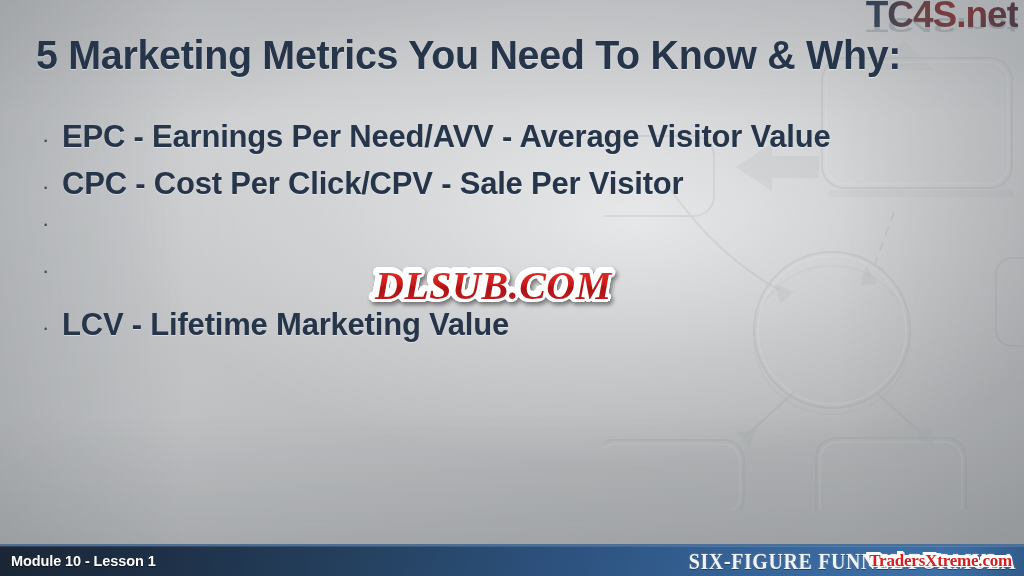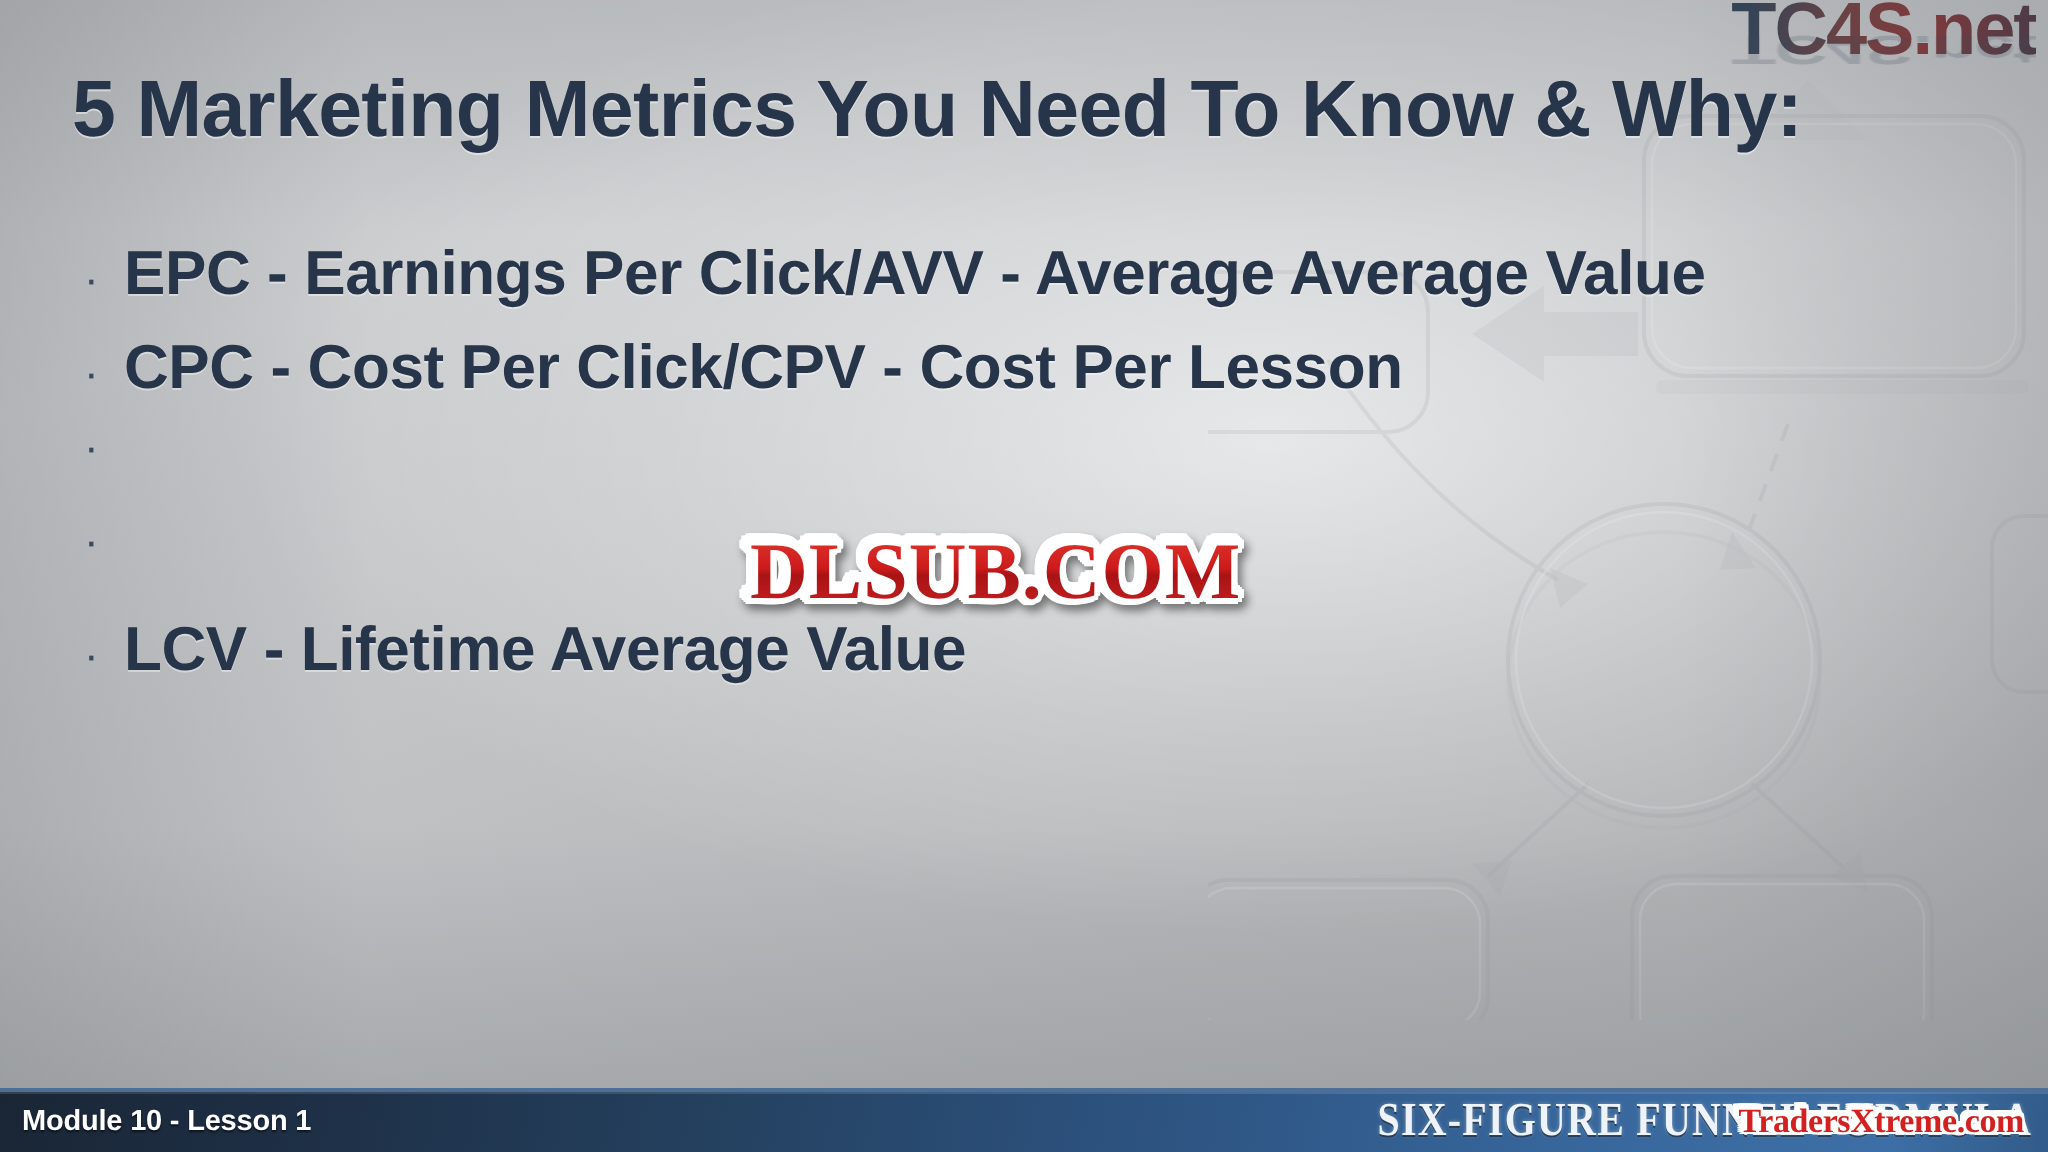--- a/index.html
+++ b/index.html
@@ -124,20 +124,21 @@
     filter: blur(0.6px);
     opacity: 0.55;
   }
 
   
   #wm-dlsub {
     position: absolute;
     left: 369px;
     top: 264px;
     pointer-events: none;
+    font-style: italic;
   }
   #wm-dlsub .wm-inner {
     font-family: "Liberation Serif", serif;
     font-weight: 700;
     font-size: 40px;
     line-height: 40px;
     letter-spacing: 0.5px;
     color: #cf1f20;
     background: linear-gradient(180deg, #e23b30 0%, #cc1a1b 46%, #a81315 54%, #d02224 100%);
     -webkit-background-clip: text;
@@ -272,35 +273,35 @@
     </svg>
   </div>
 
   <div id="vignette"></div>
 
   <div id="title">5 Marketing Metrics You Need To Know &amp; Why:</div>
 
   <div id="bullets">
     <div class="bullet-row">
       <span class="bullet-mark">·</span>
-      <span class="bullet-text">EPC - Earnings Per Click/AVV - Average Average Value</span>
-    </div>
-    <div class="bullet-row">
-      <span class="bullet-mark">·</span>
-      <span class="bullet-text">CPC - Cost Per Click/CPV - Cost Per Lesson</span>
-    </div>
-    <div class="bullet-row">
-      <span class="bullet-mark">·</span>
-    </div>
-    <div class="bullet-row">
-      <span class="bullet-mark">·</span>
-    </div>
-    <div class="bullet-row">
-      <span class="bullet-mark">·</span>
-      <span class="bullet-text">LCV - Lifetime Average Value</span>
+      <span class="bullet-text">EPC - Earnings Per Need/AVV - Average Visitor Value</span>
+    </div>
+    <div class="bullet-row">
+      <span class="bullet-mark">·</span>
+      <span class="bullet-text">CPC - Cost Per Click/CPV - Sale Per Visitor</span>
+    </div>
+    <div class="bullet-row">
+      <span class="bullet-mark">·</span>
+    </div>
+    <div class="bullet-row">
+      <span class="bullet-mark">·</span>
+    </div>
+    <div class="bullet-row">
+      <span class="bullet-mark">·</span>
+      <span class="bullet-text">LCV - Lifetime Marketing Value</span>
     </div>
   </div>
 
   <div id="wm-top">
     <div class="wm-main">TC4S.net</div>
     <div class="wm-reflect">TC4S.net</div>
   </div>
 
   <div id="wm-dlsub">
     <div class="wm-inner">DLSUB.COM</div>

